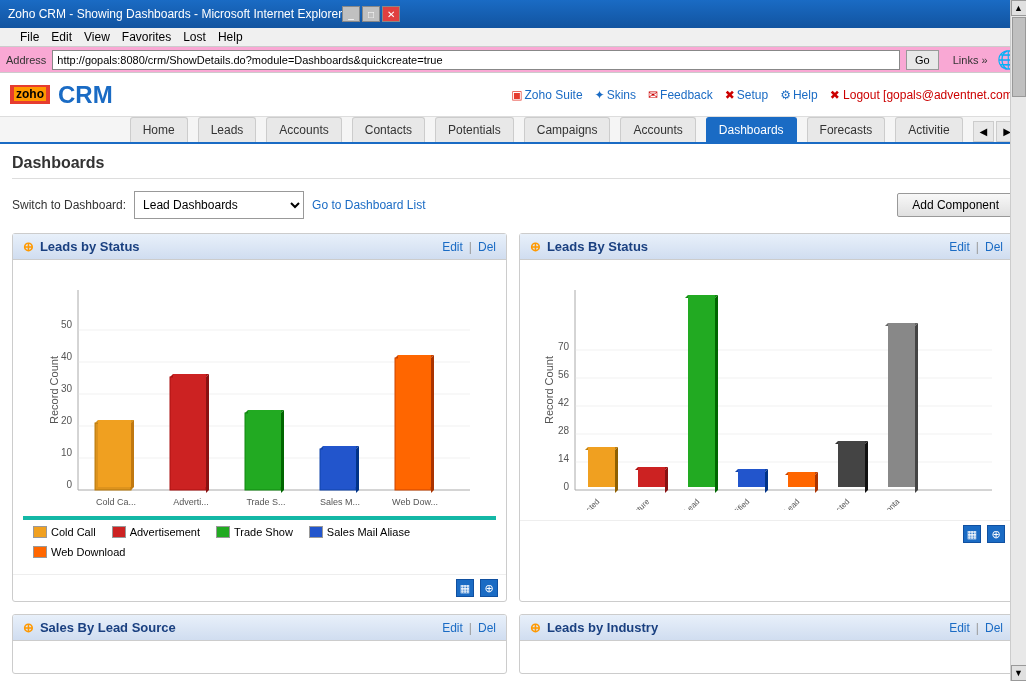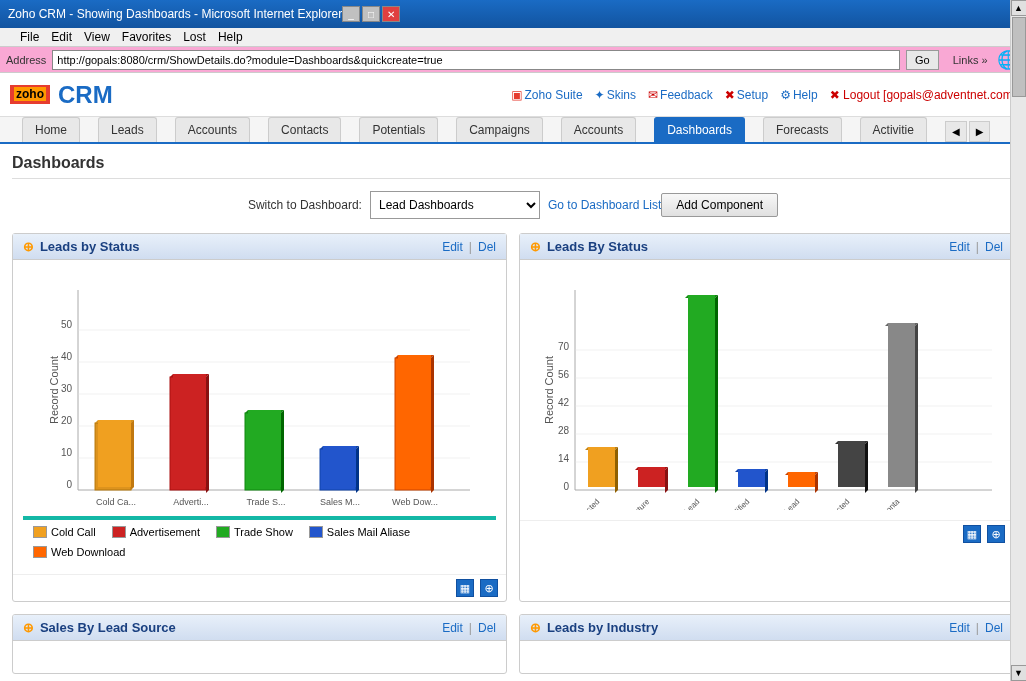--- a/index.html
+++ b/index.html
@@ -80,24 +80,25 @@
     .crm-text { font-size: 24px; font-weight: bold; color: #1a6bc4; margin-left: 4px; }
 
     .top-links { display: flex; align-items: center; gap: 12px; font-size: 12px; }
     .top-link { color: #1a6bc4; cursor: pointer; display: flex; align-items: center; gap: 2px; }
     .logout-link { color: #c00; cursor: pointer; }
 
     
     .nav-bar {
       background: #f5f5f5;
       border-bottom: 2px solid #1a6bc4;
-      padding: 0 22px;
+      padding: 0 8px;
       display: flex;
       align-items: flex-end;
-      gap: 16px;
+      gap: 8px;
+      justify-content: flex-end;
     }
     .nav-tab {
       padding: 5px 12px;
       border: 1px solid #ccc;
       border-bottom: none;
       background: #e8e8e8;
       cursor: pointer;
       font-size: 12px;
       color: #333;
       margin-right: 2px;
@@ -117,21 +118,21 @@
       font-size: 10px;
     }
 
     
     .page-content { padding: 10px 12px; background: #fff; }
     .page-title { font-size: 16px; font-weight: bold; color: #333; margin-bottom: 12px; border-bottom: 1px solid #ddd; padding-bottom: 6px; }
 
     .toolbar-row {
       display: flex;
       align-items: center;
-      justify-content: center;
+      justify-content: space-between;
       margin-bottom: 14px;
     }
     .toolbar-left { display: flex; align-items: center; gap: 8px; }
     .toolbar-label { font-size: 12px; color: #333; }
     .dashboard-select {
       height: 28px;
       border: 1px solid #999;
       font-size: 12px;
       padding: 0 4px;
       background: #fff;

